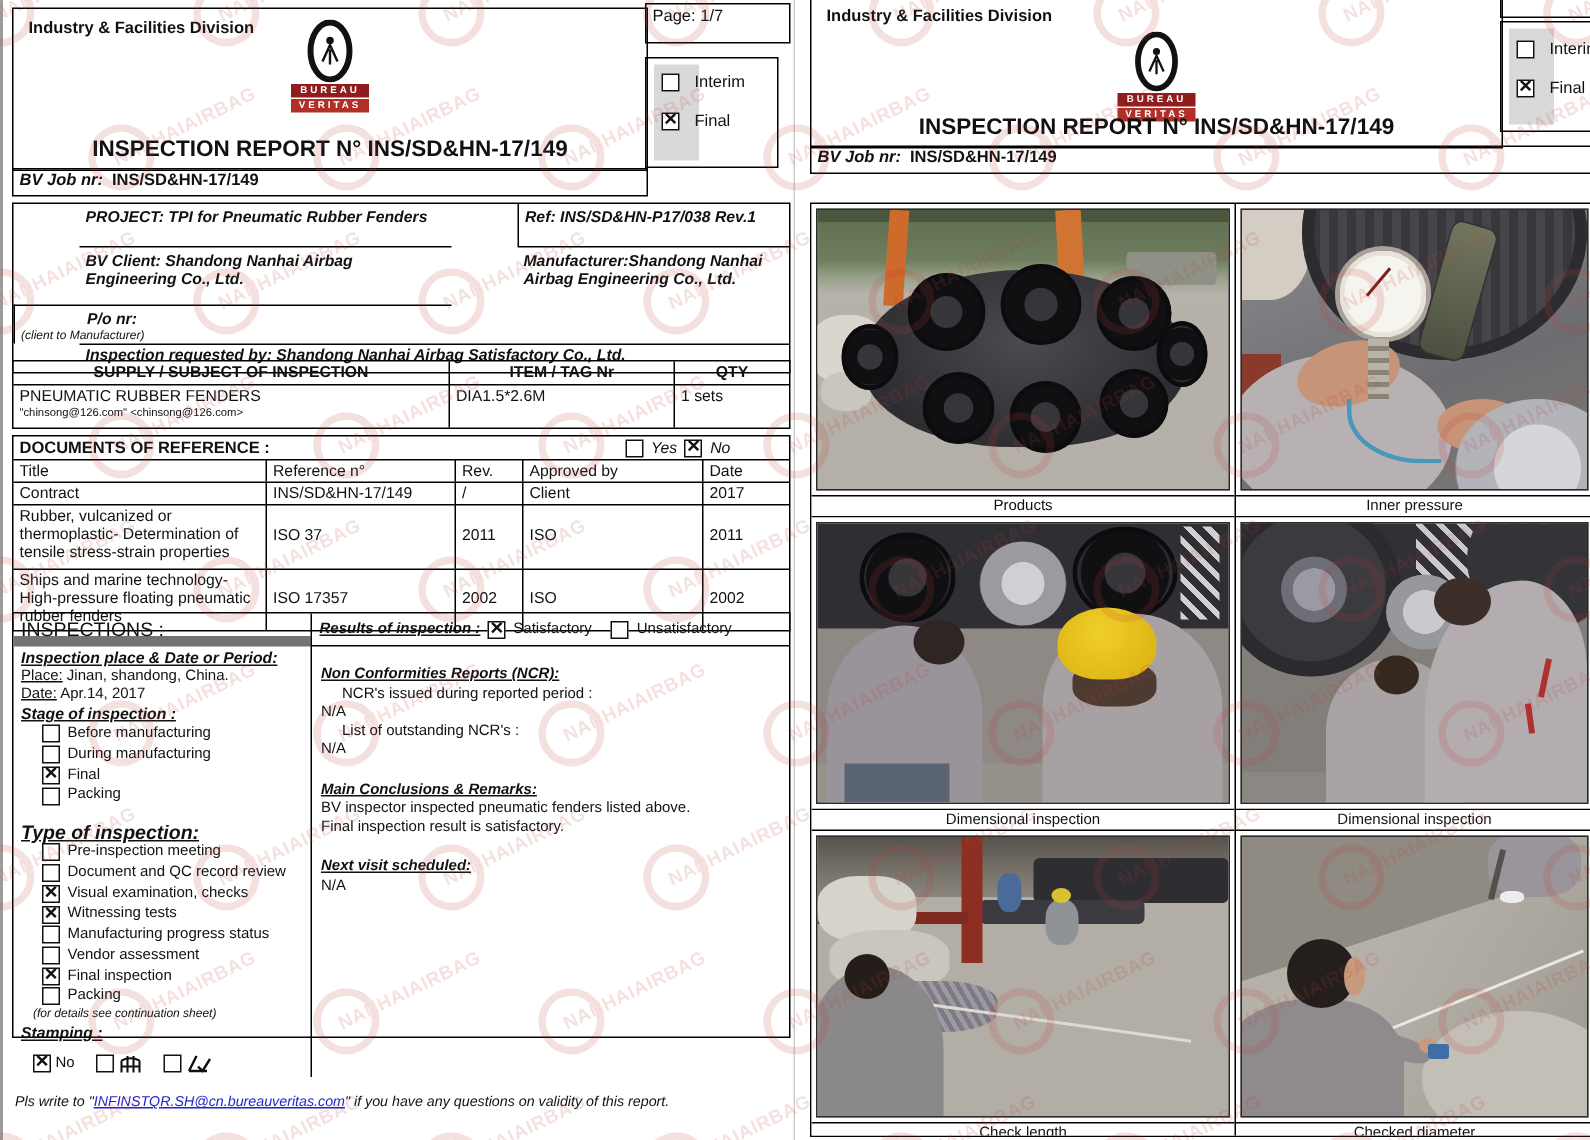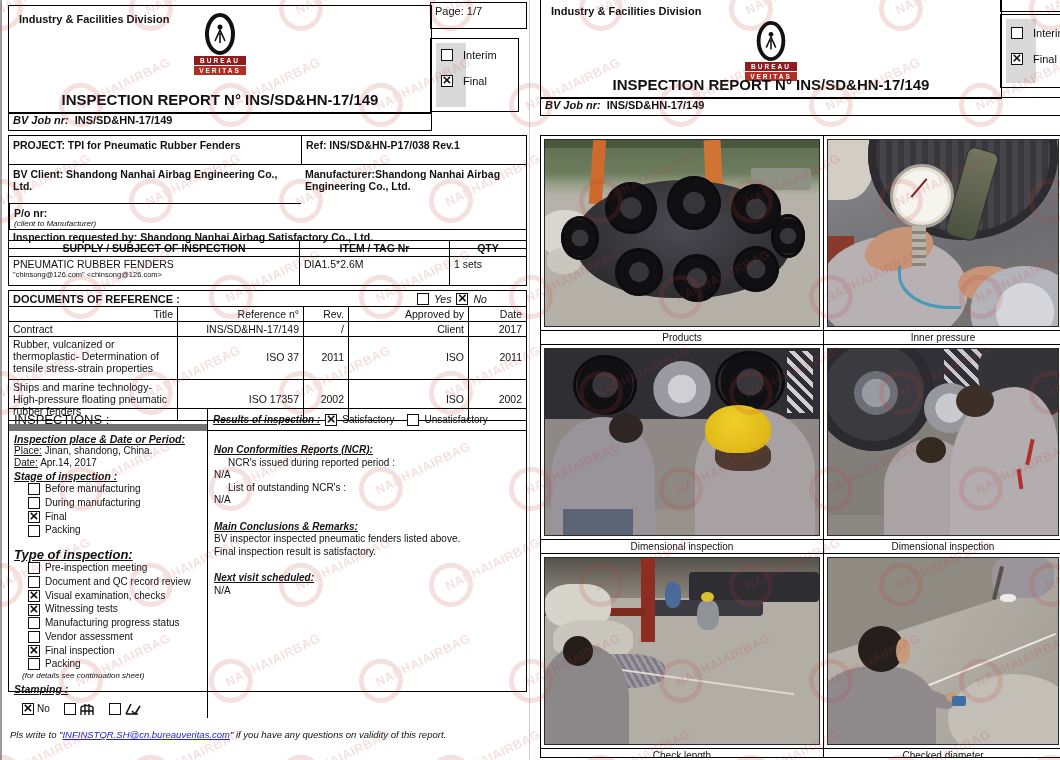--- a/index.html
+++ b/index.html
@@ -37,23 +37,23 @@
       position:relative;flex:none;vertical-align:-1px;}
   .cb[data-checked="true"]::after{content:"×";position:absolute;left:-1px;top:-4px;width:12px;
       font-size:15px;font-weight:bold;color:#111;text-align:center;line-height:15px;}
 
   
   .tbl{position:absolute;border:1px solid #000;display:grid;background:transparent;font-size:10.5px;}
   .c{padding:1px 4px;overflow:hidden;}
   .bl{border-left:1px solid #000;}
   .bt{border-top:1px solid #000;}
   .full{grid-column:1/-1;}
-  .bi{font-weight:bold;}
+  .bi{font-weight:bold;font-style:italic;margin-left:44px;}
   .small-note{font-size:8px;font-style:italic;font-weight:normal;}
-  .ctr{text-align:right;}
+  .ctr{text-align:left;}
   .hdr-cell{font-weight:bold;text-align:center;}
 
   
   .insp{position:absolute;border:1px solid #000;display:grid;grid-template-columns:198px 319px;
         grid-template-rows:22px 1fr;font-size:10px;}
   .insp .hl{border-bottom:7px solid #737373;padding:3px 5px;font-size:13px;}
   .insp .hr{border-bottom:1px solid #000;border-left:1px solid #000;padding:4px 5px;display:flex;align-items:center;gap:5px;}
   .insp .bodyl{padding:2px 5px;line-height:12.2px;}
   .insp .bodyr{border-left:1px solid #000;padding:3px 6px;line-height:12.5px;}
   .h-ui{font-weight:bold;font-style:italic;text-decoration:underline;}

